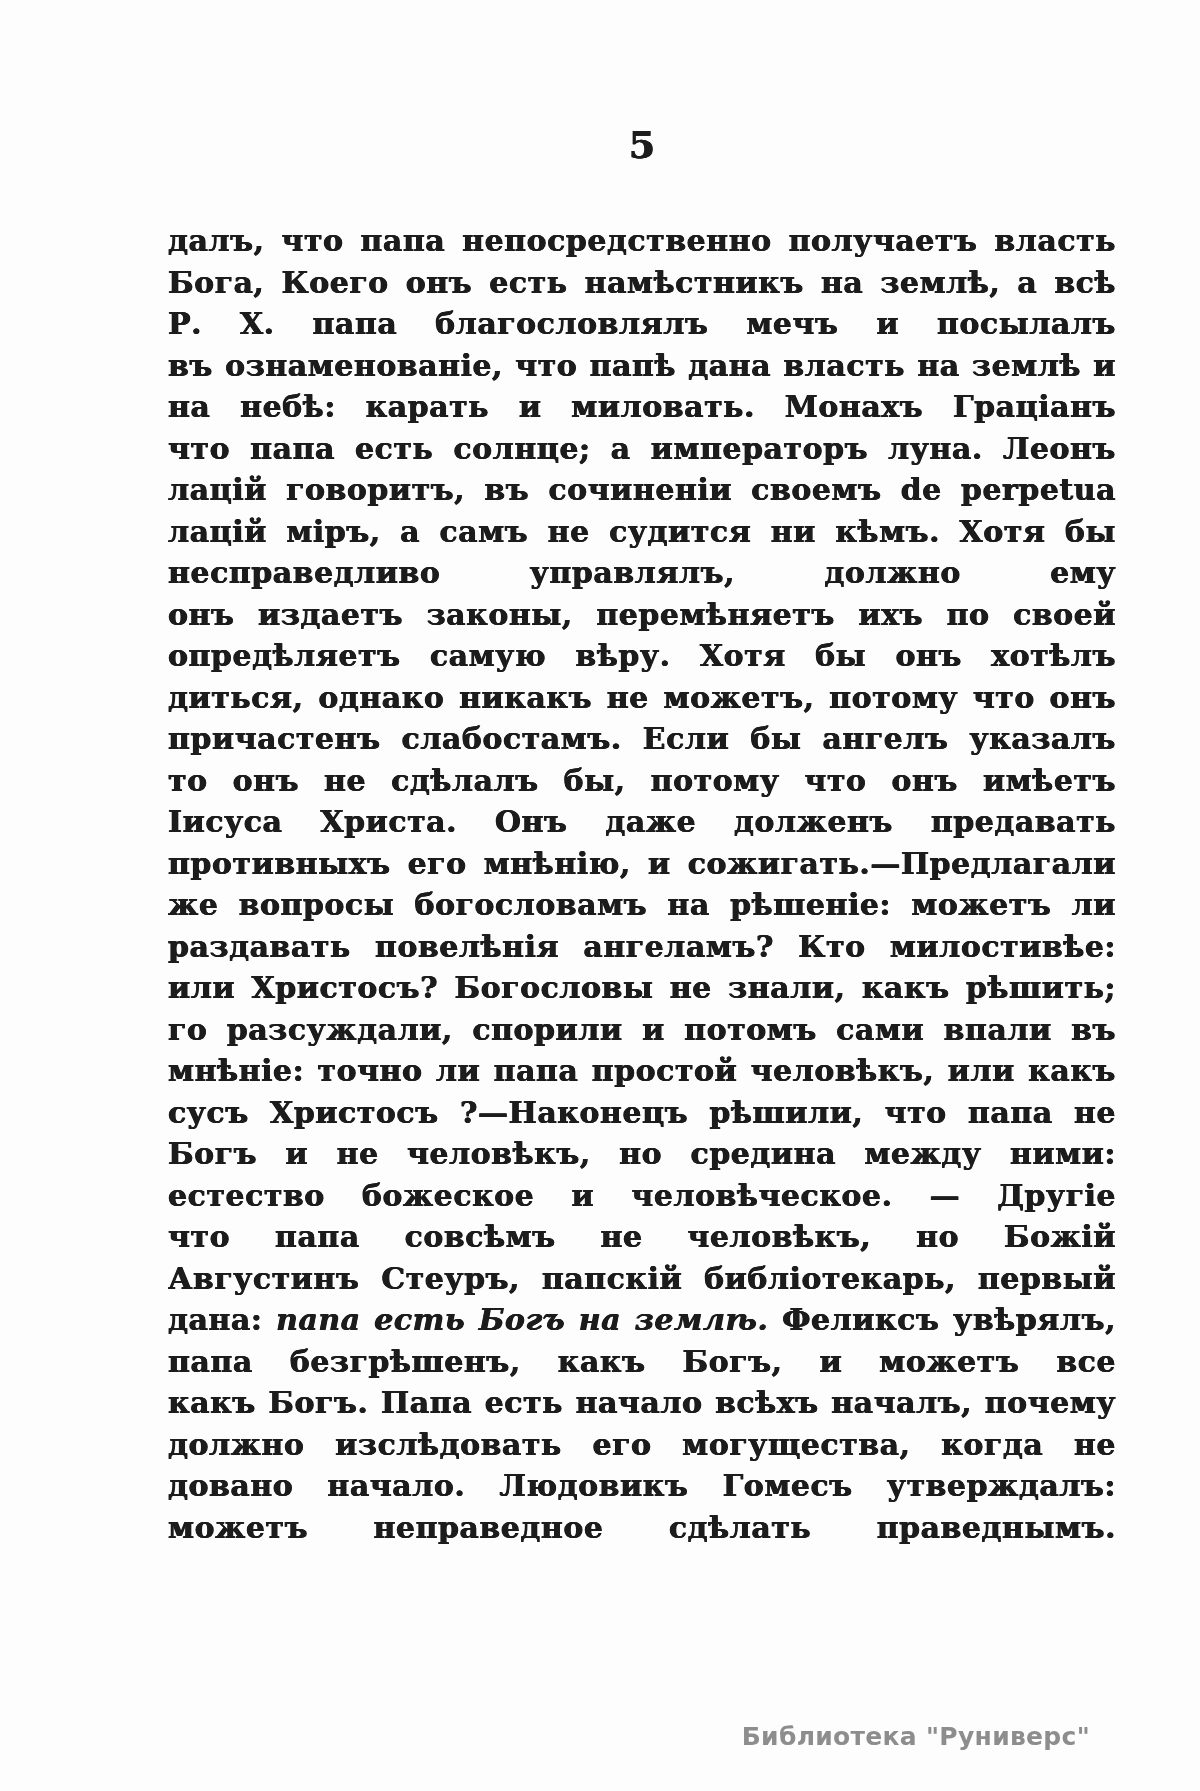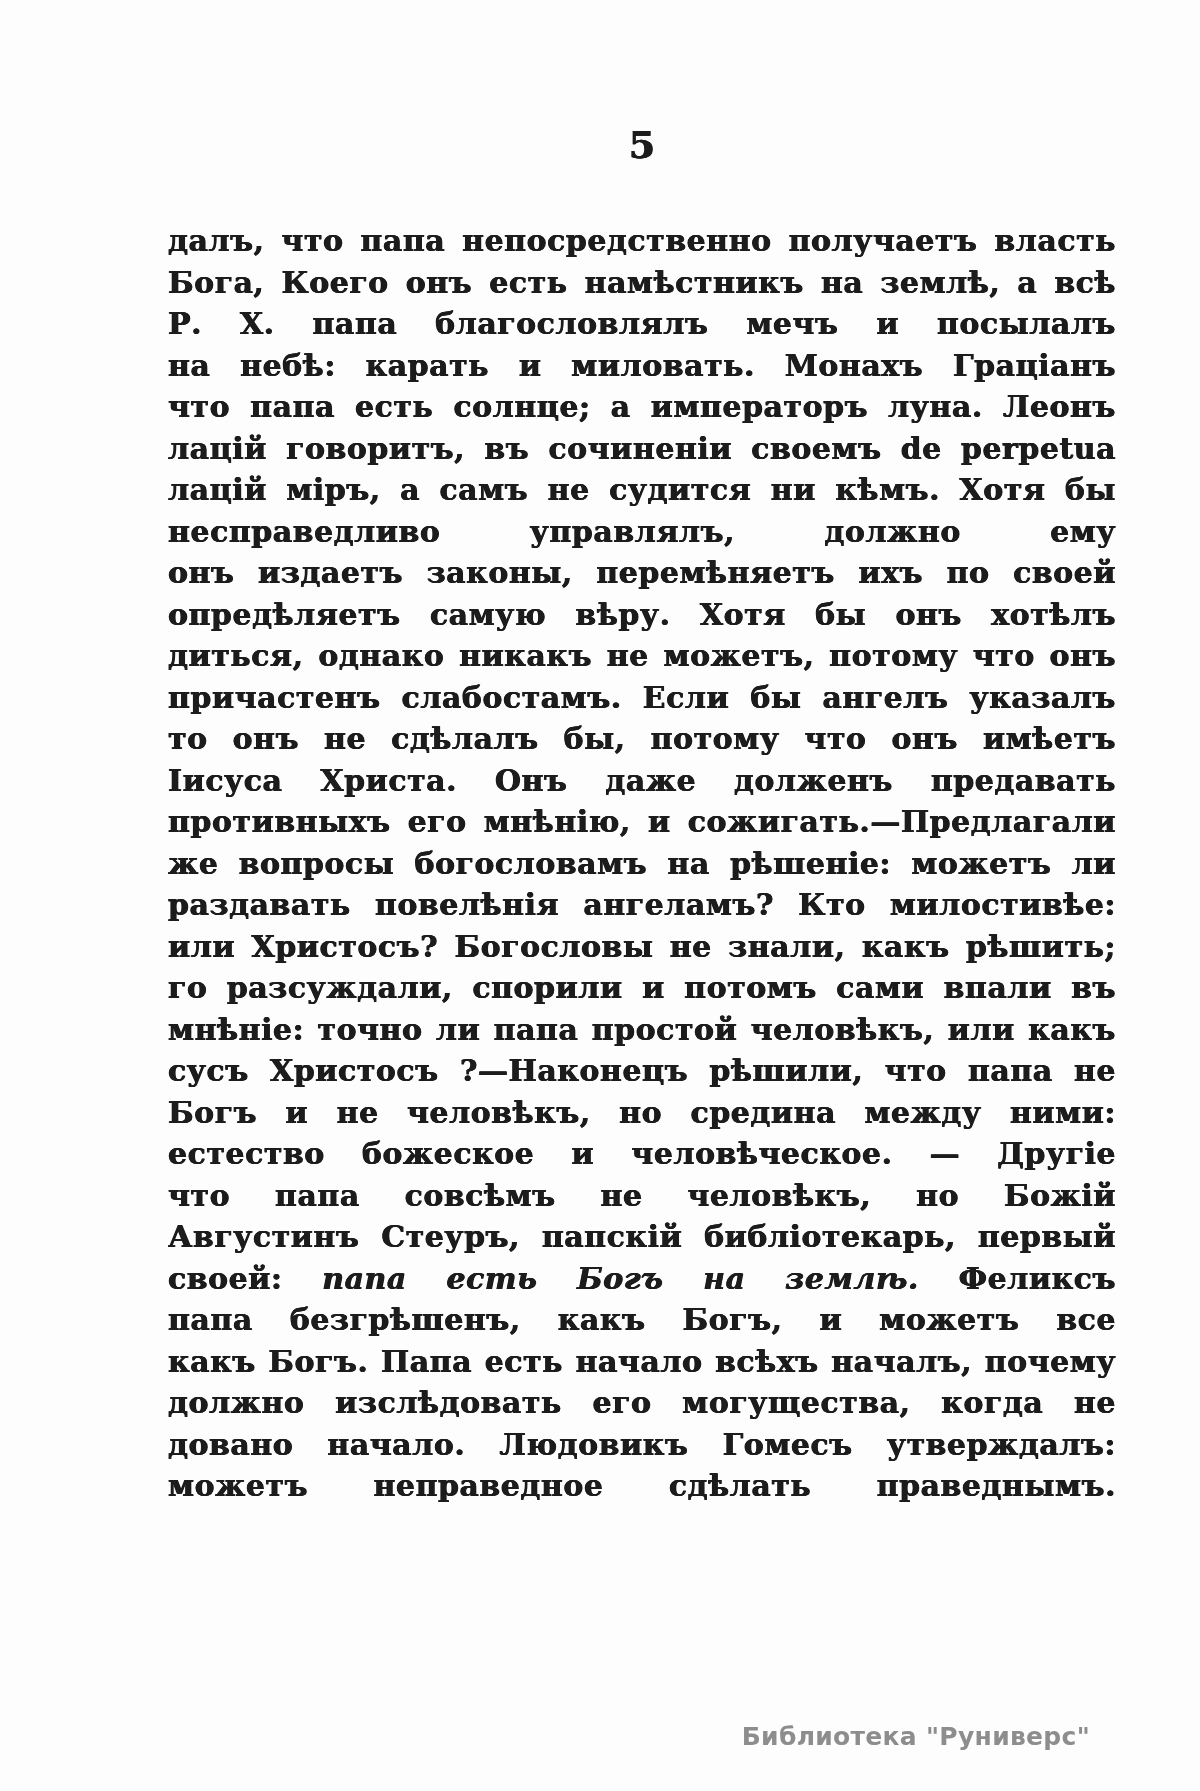--- a/index.html
+++ b/index.html
@@ -56,20 +56,21 @@
 </head>
 <body>
 
 <div class="sheet">
   <div class="page-number">5</div>
 
   <div class="text-column" id="text-column">
       <div class="line">далъ, что папа непосредственно получаетъ власть отъ</div>
       <div class="line">Бога, Коего онъ есть намѣстникъ на землѣ, а всѣ го-</div>
       <div class="line">Р. Х. папа благословлялъ мечъ и посылалъ государю,</div>
+      <div class="line">въ ознаменованіе, что папѣ дана власть на землѣ и</div>
       <div class="line">на небѣ: карать и миловать. Монахъ Граціанъ писалъ,</div>
       <div class="line">что папа есть солнце; а императоръ луна. Леонъ Ал-</div>
       <div class="line">лацій говоритъ, въ сочиненіи своемъ de perpetua con-</div>
       <div class="line">лацій міръ, а самъ не судится ни кѣмъ. Хотя бы онъ</div>
       <div class="line">несправедливо управлялъ, должно ему повиноваться;</div>
       <div class="line">онъ издаетъ законы, перемѣняетъ ихъ по своей волѣ и</div>
       <div class="line">опредѣляетъ самую вѣру. Хотя бы онъ хотѣлъ заблу-</div>
       <div class="line">диться, однако никакъ не можетъ, потому что онъ не</div>
       <div class="line">причастенъ слабостамъ. Если бы ангелъ указалъ ему,</div>
       <div class="line">то онъ не сдѣлалъ бы, потому что онъ имѣетъ власть</div>
@@ -78,21 +79,21 @@
       <div class="line">же вопросы богословамъ на рѣшеніе: можетъ ли папа</div>
       <div class="line">раздавать повелѣнія ангеламъ? Кто милостивѣе: папа</div>
       <div class="line">или Христосъ? Богословы не знали, какъ рѣшить; дол-</div>
       <div class="line">го разсуждали, спорили и потомъ сами впали въ со-</div>
       <div class="line">мнѣніе: точно ли папа простой человѣкъ, или какъ Іи-</div>
       <div class="line">сусъ Христосъ ?—Наконецъ рѣшили, что папа не есть</div>
       <div class="line">Богъ и не человѣкъ, но средина между ними: имѣетъ</div>
       <div class="line">естество божеское и человѣческое. — Другіе говорили,</div>
       <div class="line">что папа совсѣмъ не человѣкъ, но Божій намѣстникъ.</div>
       <div class="line">Августинъ Стеуръ, папскій библіотекарь, первый ска-</div>
-      <div class="line"><span>своей: </span><em>папа есть Богъ на землѣ.</em><span> Феликсъ увѣрялъ, что</span></div>
+      <div class="line"><span>дана: </span><em>папа есть Богъ на землѣ.</em><span> Феликсъ увѣрялъ, что</span></div>
       <div class="line">папа безгрѣшенъ, какъ Богъ, и можетъ все творить,</div>
       <div class="line">какъ Богъ. Папа есть начало всѣхъ началъ, почему не</div>
       <div class="line">должно изслѣдовать его могущества, когда не изслѣ-</div>
       <div class="line">довано начало. Людовикъ Гомесъ утверждалъ: папа</div>
       <div class="line">можетъ неправедное сдѣлать праведнымъ. Барбарій пи-</div>
     </div>
 
   <div class="watermark">Библиотека "Руниверс"</div>
 </div>
 

